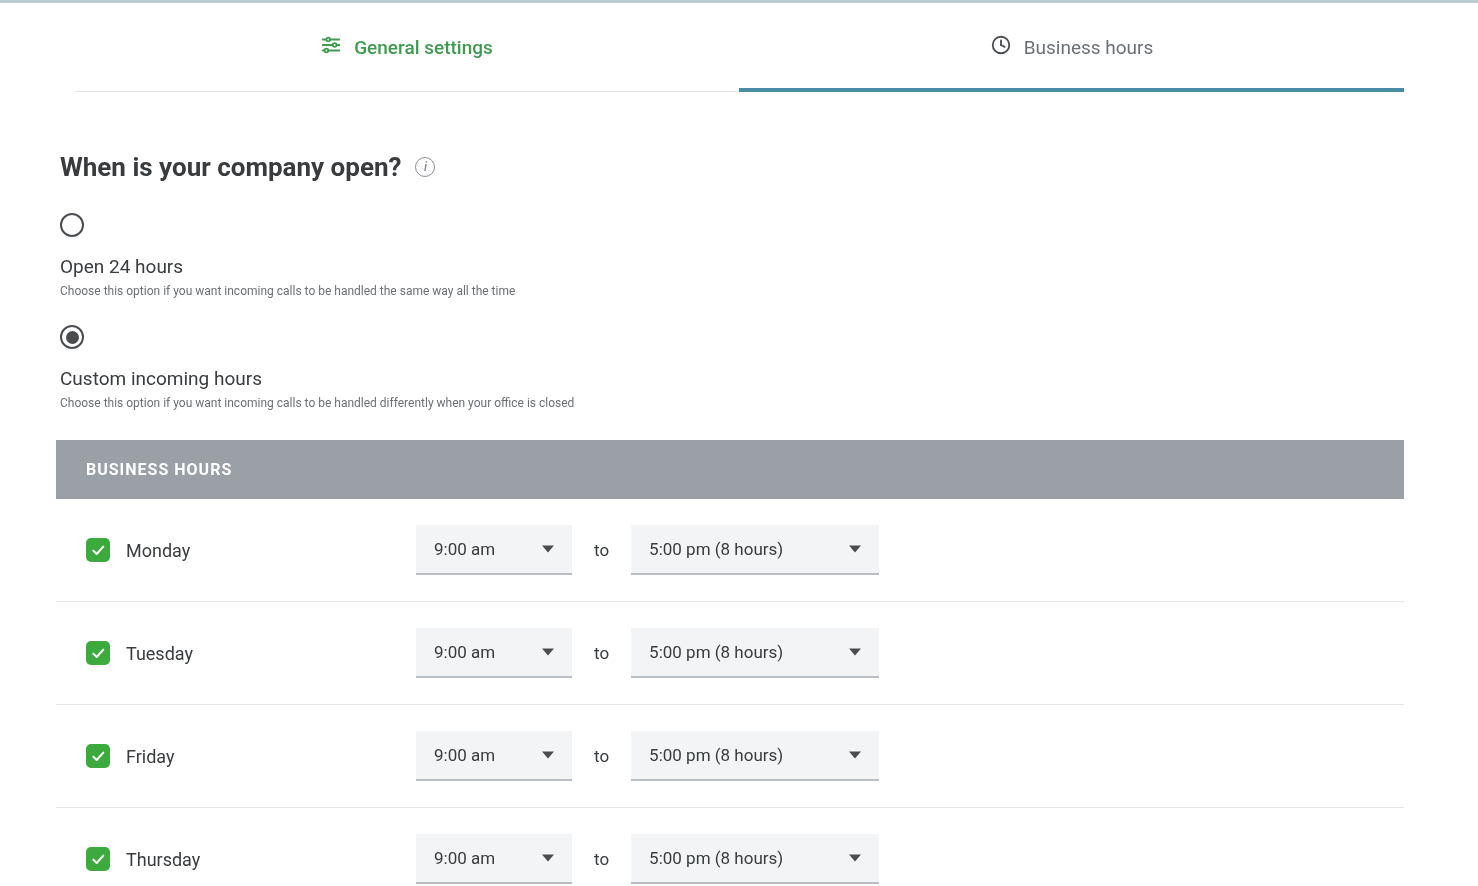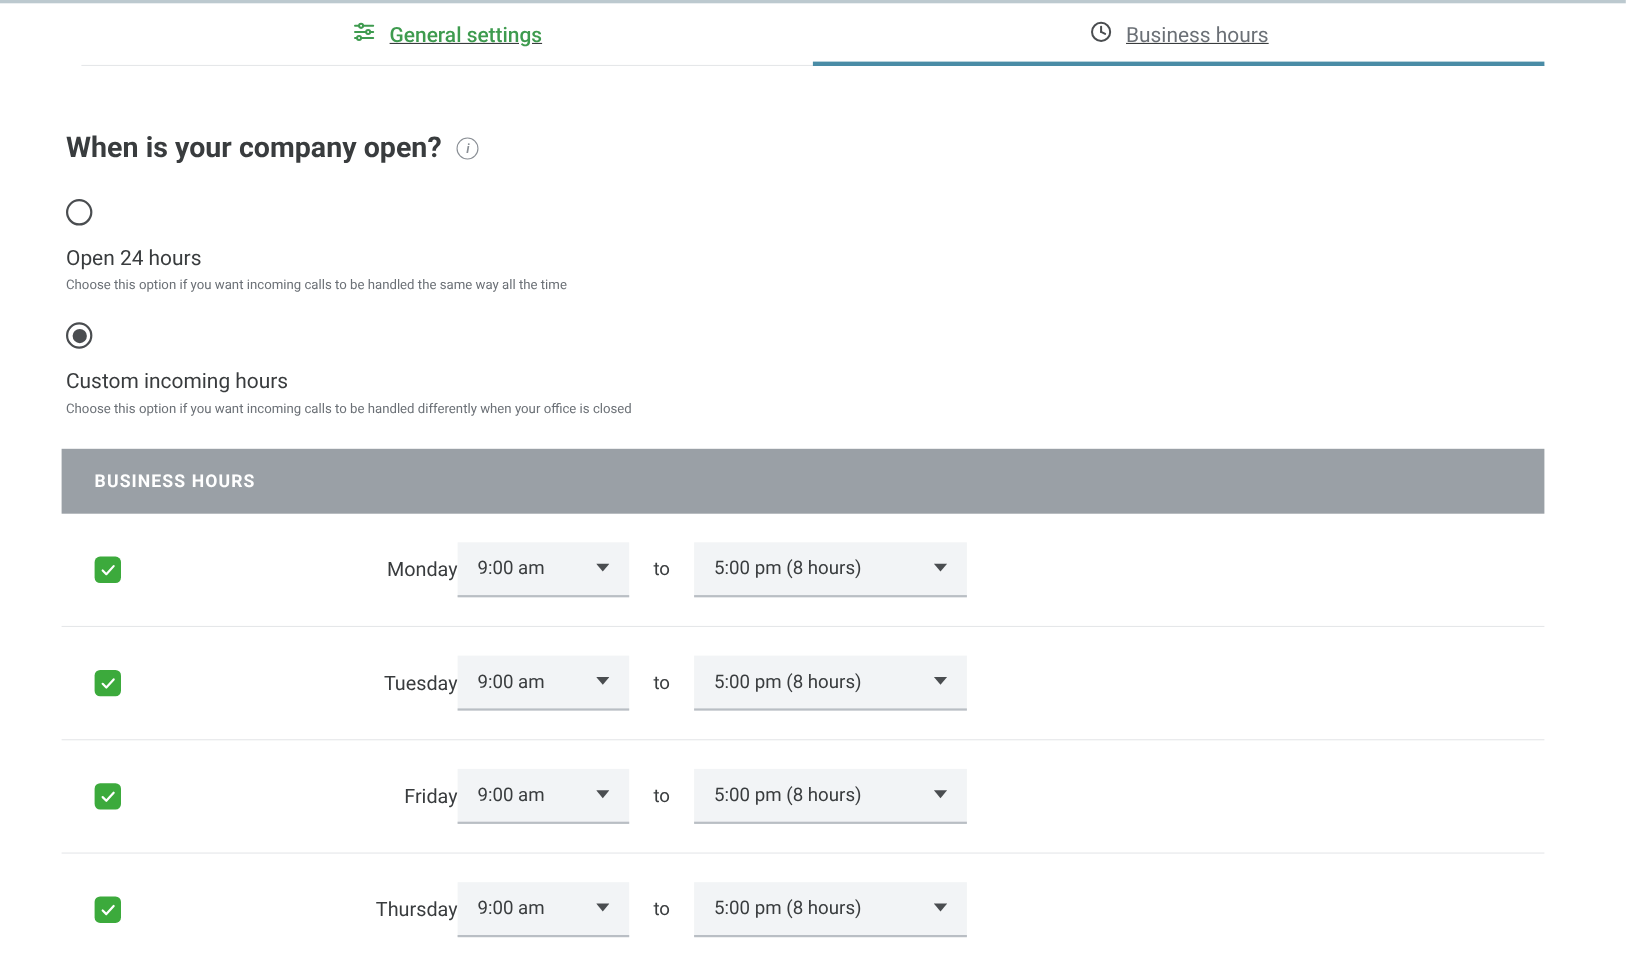--- a/index.html
+++ b/index.html
@@ -25,23 +25,22 @@
     height:886px;
     border-top:3px solid var(--top-line);
     position:relative;
     padding:0 0 0 0;
   }
 
   
   .tabs{
     margin:0 74px 0 74px;
     display:flex;
-    height:57px;
+    height:89px;
     border-bottom:1px solid var(--divider);
-    text-decoration:underline;
   }
   .tab{
     flex:1;
     display:flex;
     align-items:center;
     justify-content:center;
     gap:12px;
     font-size:19px;
     color:var(--text-muted);
     position:relative;
@@ -99,21 +98,20 @@
     color:#fff;
     font-weight:700;
     letter-spacing:1px;
     padding:20px 30px;
     font-size:16px;
   }
   .row{
     display:flex;align-items:center;
     padding:26px 30px;
     border-bottom:1px solid var(--divider);
-    text-align:right;
   }
   .row:last-child{border-bottom:none}
   .checkbox{
     width:24px;height:24px;border-radius:5px;background:var(--checkbox-green);
     display:flex;align-items:center;justify-content:center;flex:0 0 24px;margin-right:16px;
     cursor:pointer;
   }
   .checkbox svg{stroke:#fff;width:16px;height:16px}
   .day-label{font-size:18px;color:var(--text);flex:0 0 290px}
   .time-select{

